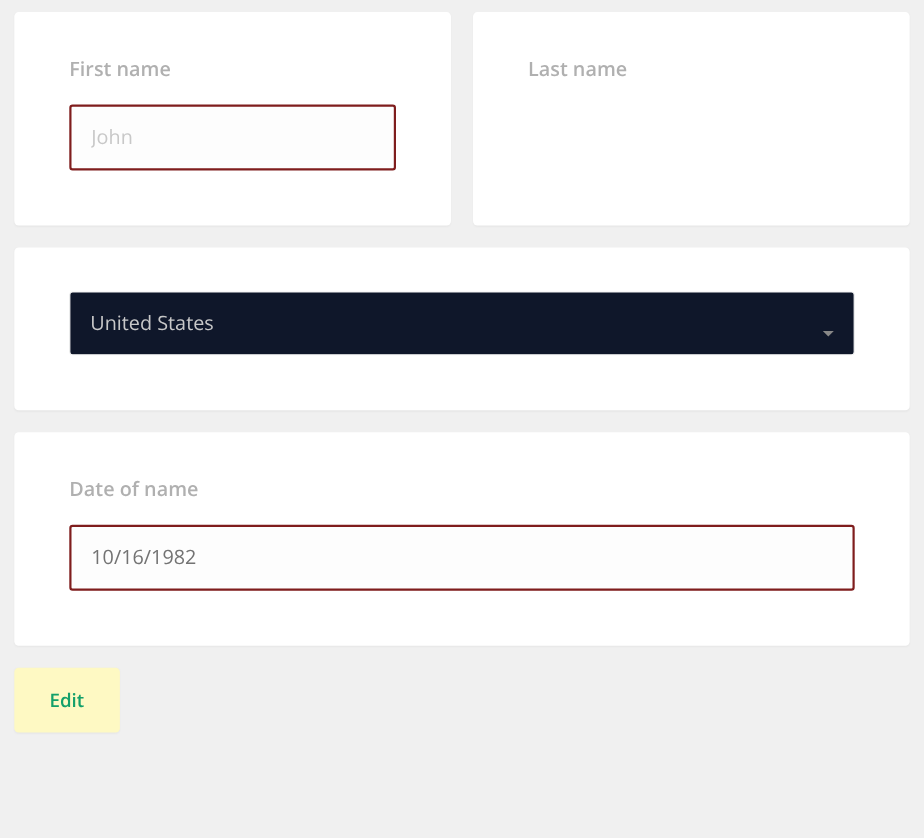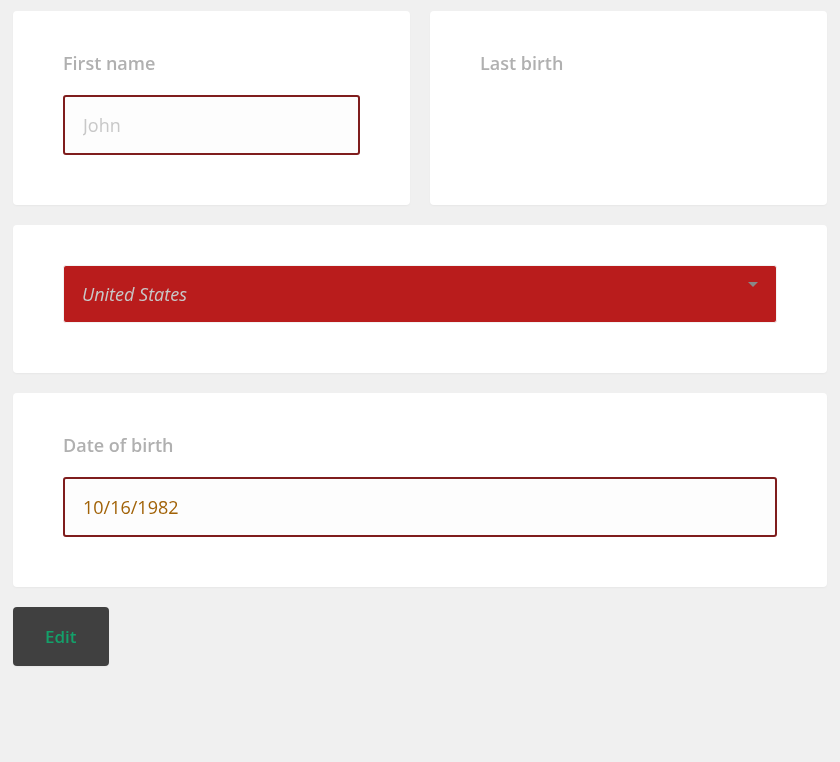--- a/index.html
+++ b/index.html
@@ -48,42 +48,41 @@
       font-size: 18px;
       color: #888;
       width: 100%;
       font-family: inherit;
     }
     .input-wrap input::placeholder {
       color: #c8c8c8;
     }
     .select-wrap {
       border: 1px solid #f3f3f3;
-      background-color: #b91c1c;
+      background-color: #0f172a;
       border-radius: 3px;
       padding: 16px 18px;
       display: flex;
-      align-items: flex-start;
+      align-items: flex-end;
       justify-content: space-between;
       cursor: pointer;
-      font-style: italic;
     }
     .select-value {
       font-size: 18px;
       color: #c8c8c8;
     }
     .caret {
       width: 0;
       height: 0;
       border-left: 5px solid transparent;
       border-right: 5px solid transparent;
       border-top: 5px solid #888;
     }
     .btn {
-      background-color: #404040;
+      background-color: #fef9c3;
       border: none;
       border-radius: 4px;
       box-shadow: 0 1px 2px rgba(0,0,0,0.04);
       color: #14a06a;
       font-size: 17px;
       font-weight: 600;
       padding: 18px 32px;
       cursor: pointer;
       font-family: inherit;
     }
@@ -94,38 +93,38 @@
 
 
 <div class="row">
   <div class="card">
     <label class="label">First name</label>
     <div class="input-wrap">
       <input type="text" placeholder="John" style="">
     </div>
   </div>
   <div class="card">
-    <label class="label">Last birth</label>
+    <label class="label">Last name</label>
   </div>
 </div>
 
 <div class="row">
   <div class="card">
     <div class="select-wrap">
       <span class="select-value">United States</span>
       <span class="caret"></span>
     </div>
   </div>
 </div>
 
 <div class="row">
   <div class="card">
-    <label class="label">Date of birth</label>
+    <label class="label">Date of name</label>
     <div class="input-wrap">
-      <input type="text" style="color: #a16207;" value="10/16/1982">
+      <input type="text" style="color: #737373;" value="10/16/1982">
     </div>
   </div>
 </div>
 
 <button class="btn">Edit</button>
 
 
 
 
 </body></html>

